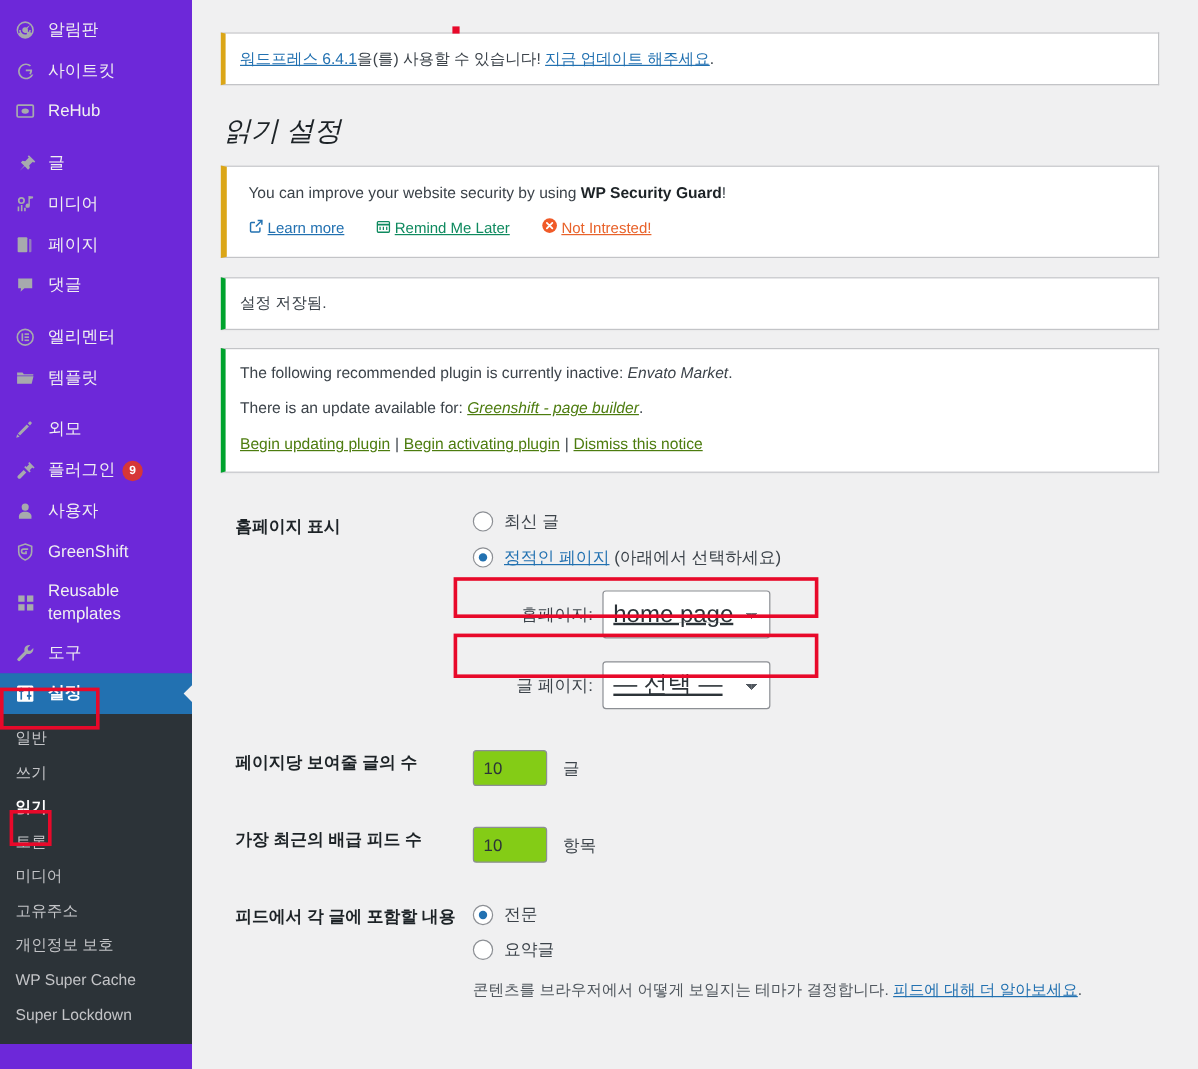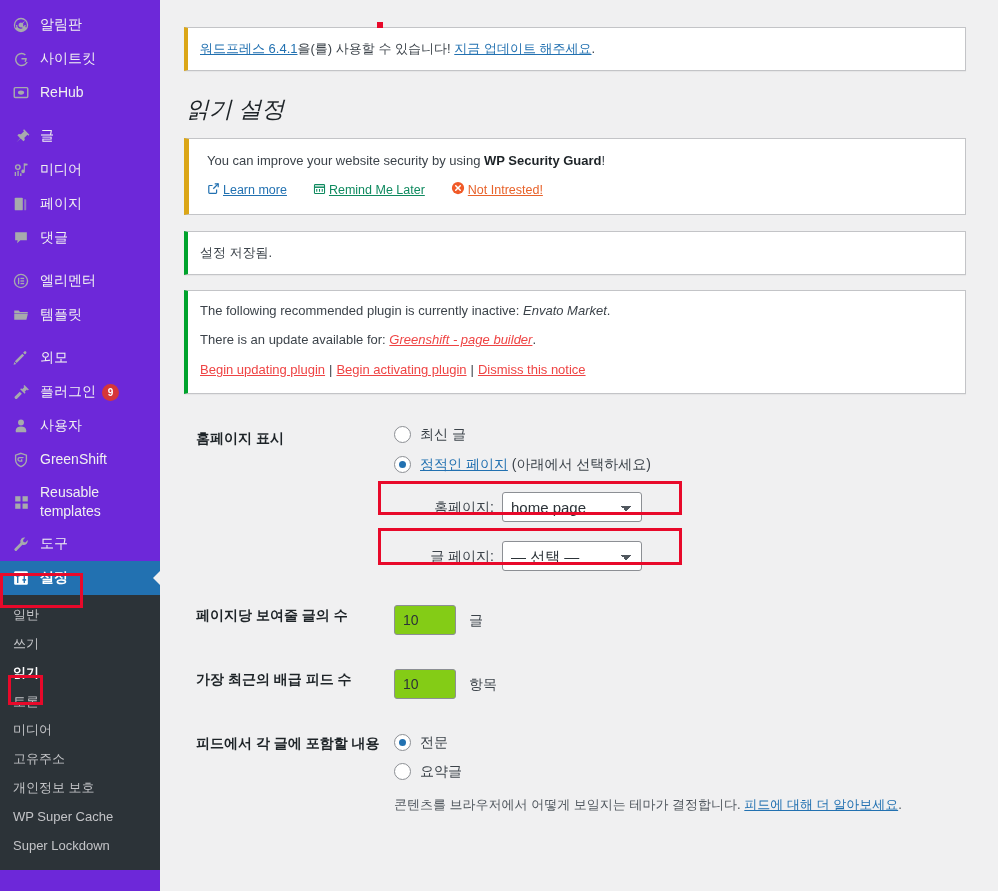--- a/index.html
+++ b/index.html
@@ -96,21 +96,21 @@
     box-shadow: 0 1px 1px rgba(0,0,0,.04);
     margin: 5px 10px 15px 0;
     padding: 11px 12px;
     font-size: 13px;
     line-height: 1.5;
   }
   .notice-warning { border-left-color: #dba617; }
   .notice-success { border-left-color: #00a32d; }
   .notice-tgmpa  { border-left-color: #00a32d; padding: 10px 12px 12px; }
 
-  .notice a { color: #ef4444; }
+  .notice a { color: #4d7c0f; }
 
   .page-title {
     font-size: 23px;
     font-weight: 400;
     color: #1d2327;
     margin: 12px 0 10px 2px;
     padding: 9px 0 4px 0;
     line-height: 1.3;
     font-style: italic;
   }
@@ -180,38 +180,39 @@
   .radio-label a { color: #2271b1; text-decoration: underline; }
 
   .sub-select-row {
     display: flex; align-items: center;
     margin: 10px 0 0 0;
     font-size: 14px;
   }
   .sub-select-row .sl-label { width: 100px; text-align: right; margin-right: 8px; color: #3c434a; }
   select.wp-select {
     font-family: "Liberation Sans", sans-serif;
-    font-size: 15px;
+    font-size: 20px;
     color: #2c3338;
     background: #fff;
     border: 1px solid #8c8f94;
     border-radius: 3px;
-    height: 30px;
+    height: 40px;
     padding: 0 26px 0 8px;
     min-width: 140px;
     -webkit-appearance: none; appearance: none;
     background-image:
       linear-gradient(45deg, transparent 50%, #50575e 50%),
       linear-gradient(135deg, #50575e 50%, transparent 50%);
     background-position:
       calc(100% - 15px) calc(50% + 1px),
       calc(100% - 10px) calc(50% + 1px);
     background-size: 5px 5px, 5px 5px;
     background-repeat: no-repeat;
     cursor: pointer;
+    text-decoration: underline;
   }
   input.wp-num {
     font-family: "Liberation Sans", sans-serif;
     font-size: 14px;
     color: #2c3338;
     background: #84cc16;
     border: 1px solid #8c8f94;
     border-radius: 3px;
     height: 30px;
     width: 62px;

